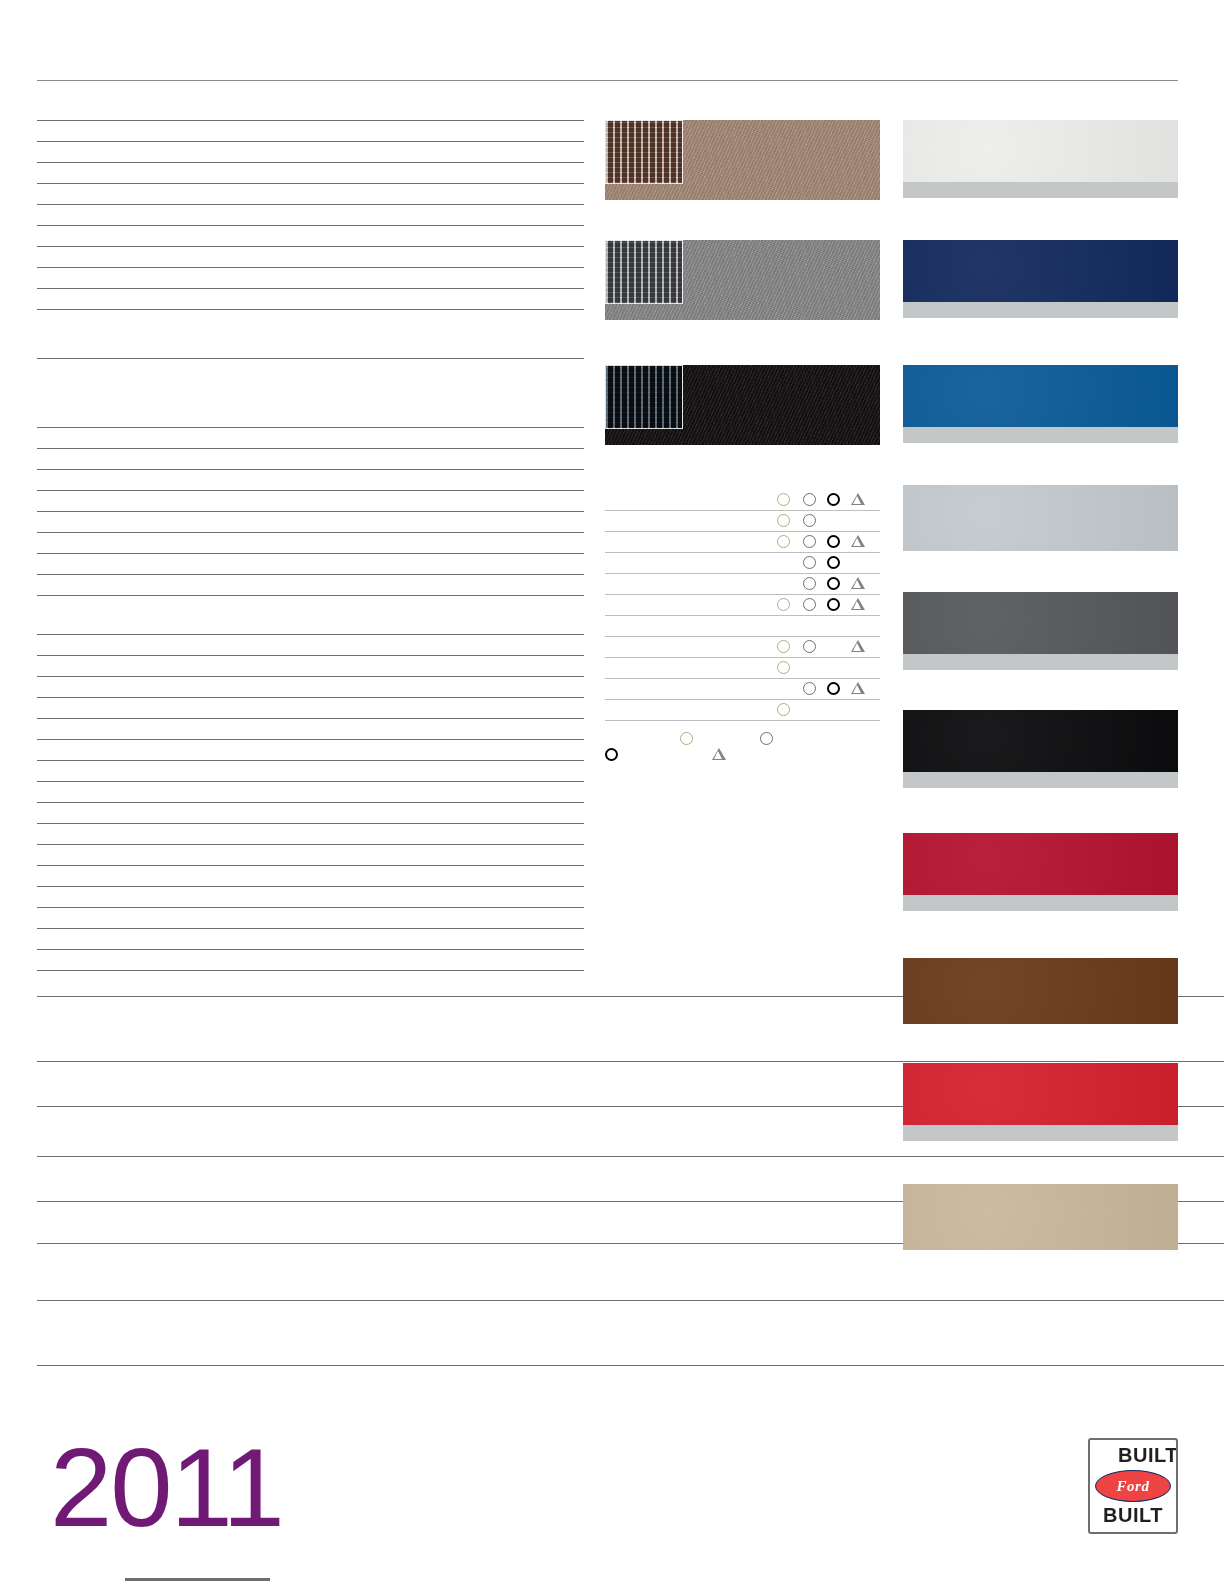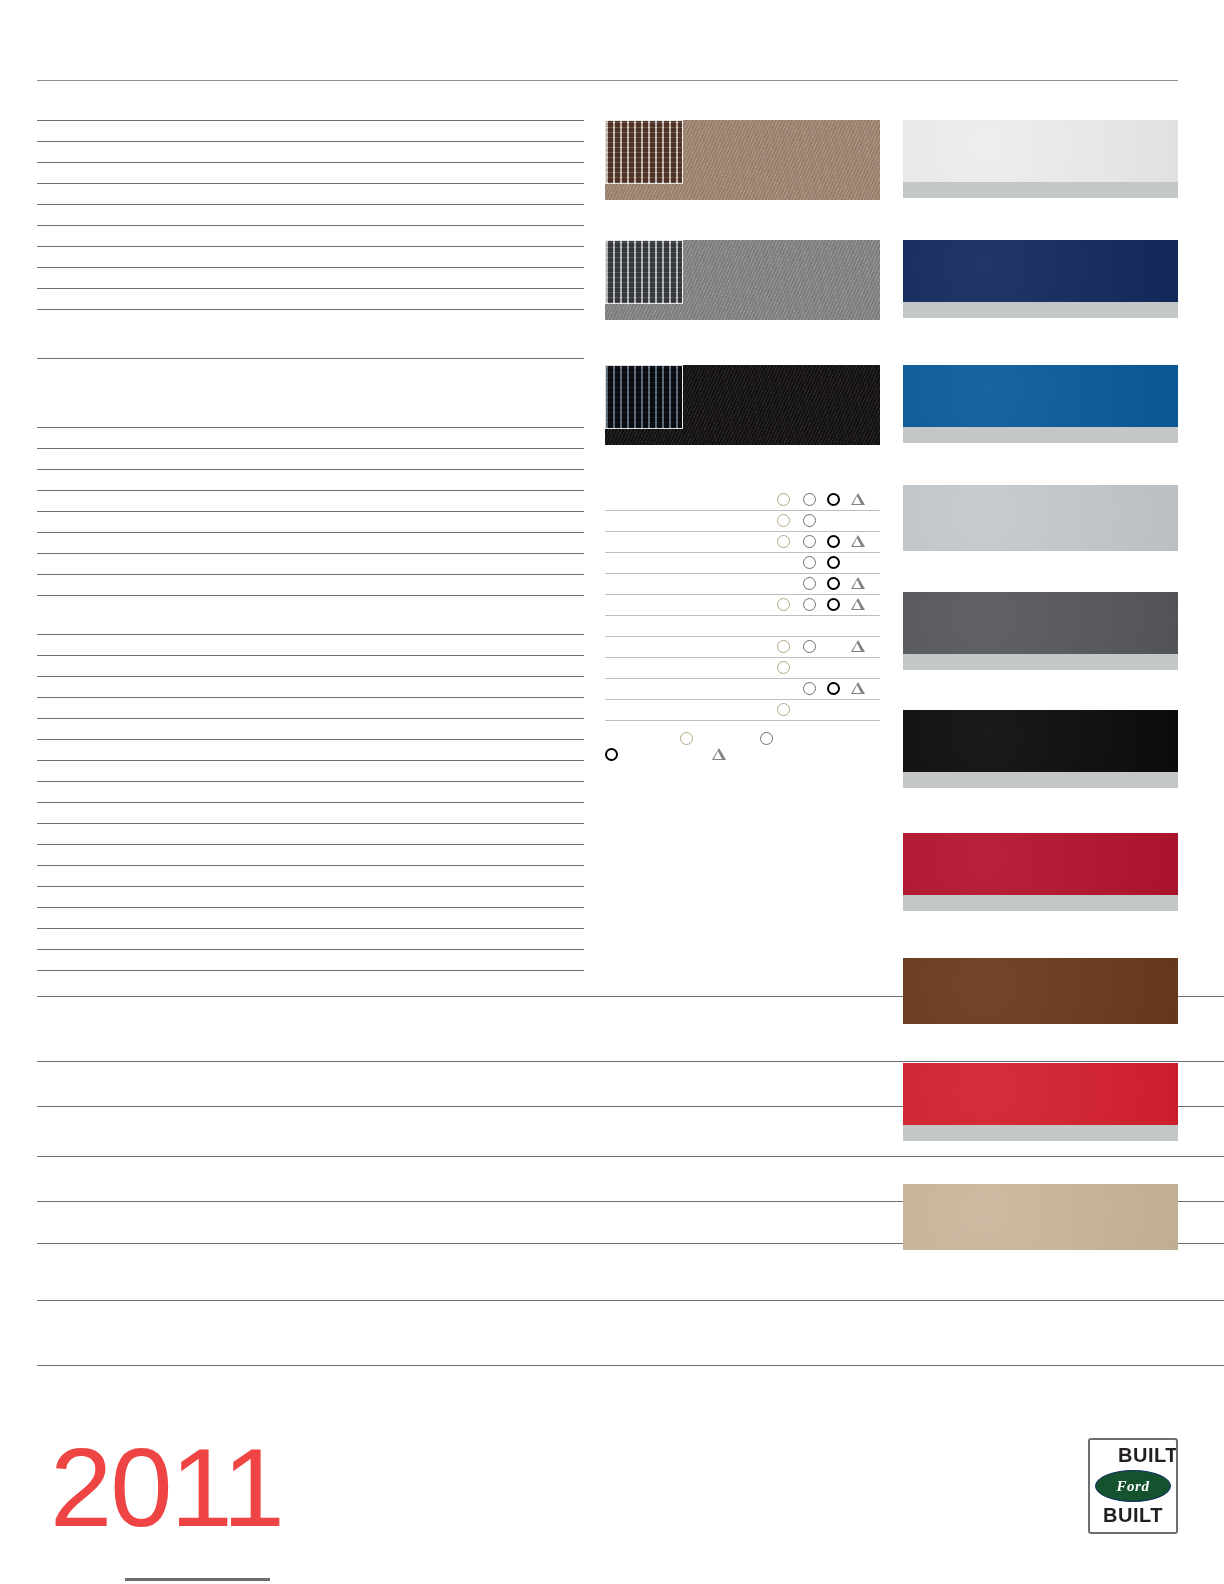--- a/index.html
+++ b/index.html
@@ -218,21 +218,21 @@
   .legend .mk { position: absolute; width: 13px; height: 13px; }
 
   
   .year {
     position: absolute;
     left: 50px;
     top: 1432px;
     font-size: 112px;
     line-height: 1;
     letter-spacing: -2px;
-    color: #ef4444;
+    color: #701a75;
     font-family: "Liberation Sans", sans-serif;
     font-weight: 400;
   }
   .year-underline {
     position: absolute;
     left: 125px;
     top: 1578px;
     width: 145px;
     height: 3px;
     background: #6d6e71;
@@ -264,21 +264,21 @@
   }
   .badge .tough {
     font-size: 20px;
     margin-top: 2px;
   }
   .badge .oval {
     width: 74px;
     height: 30px;
     margin: 3px auto 2px auto;
     border-radius: 50%;
-    background: #14532d;
+    background: #ef4444;
     border: 1.5px solid #0d2f63;
     position: relative;
   }
   .badge .oval .ford {
     position: absolute;
     inset: 0;
     display: flex;
     align-items: center;
     justify-content: center;
     color: #ffffff;

